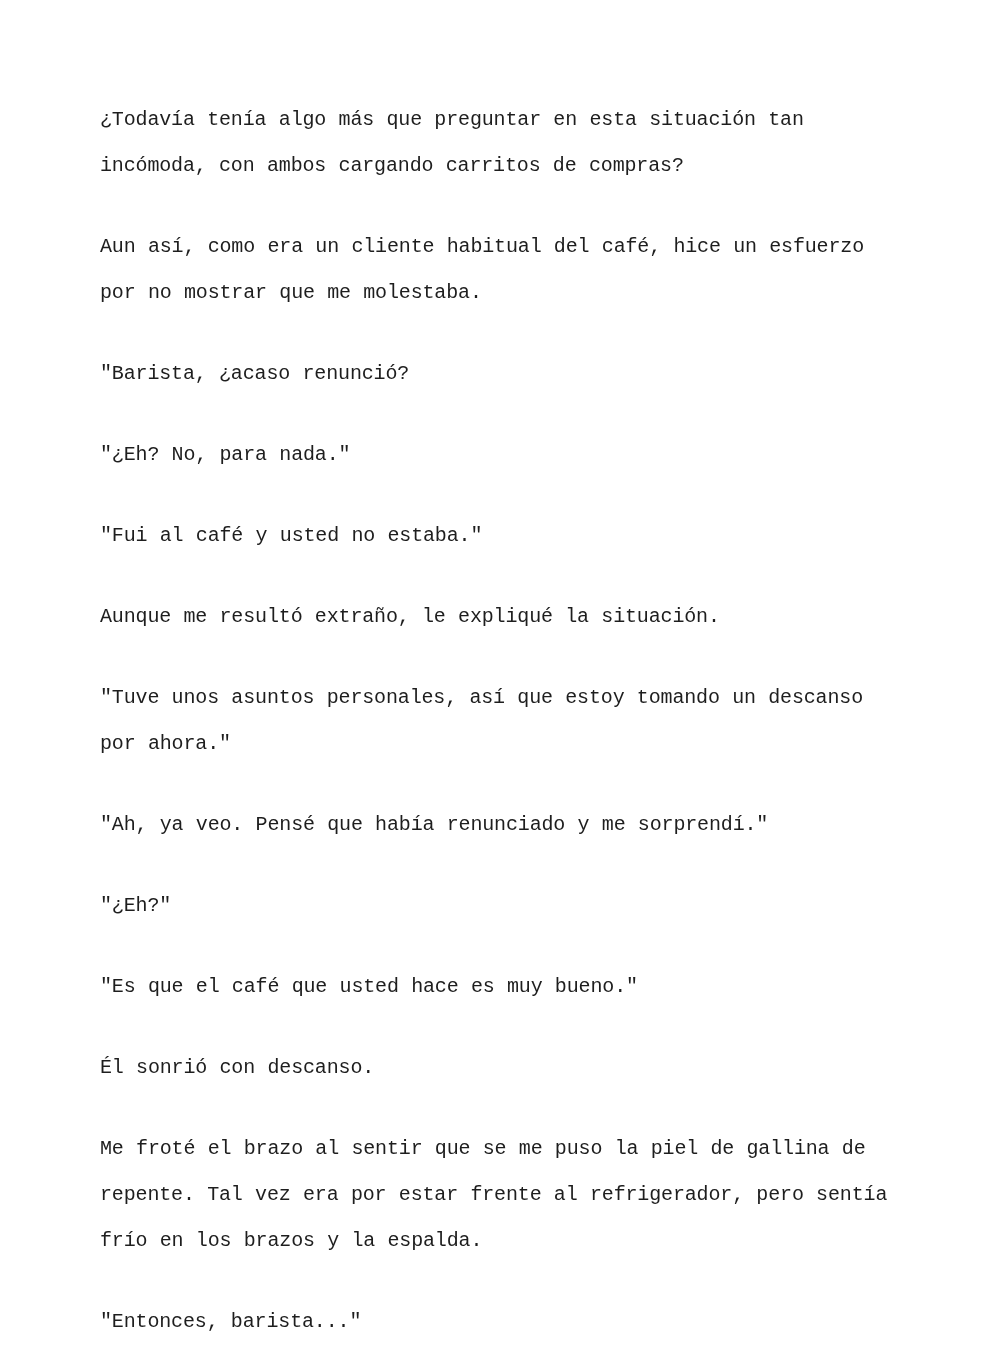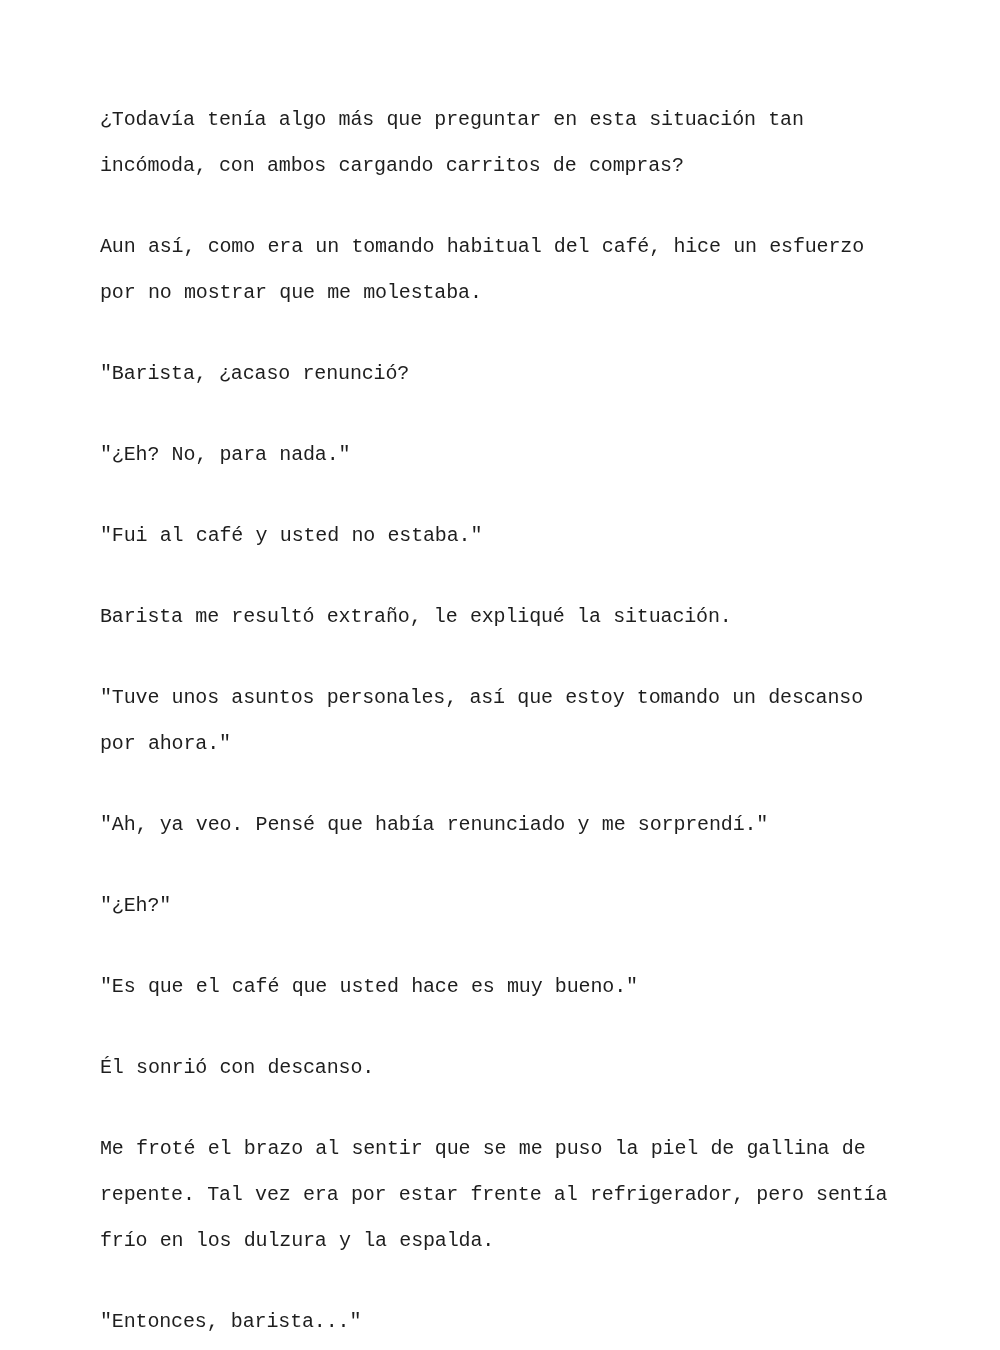--- a/index.html
+++ b/index.html
@@ -27,26 +27,26 @@
       margin: 0 0 35px 0;
       letter-spacing: -0.15px;
       word-spacing: 0.5px;
     }
   </style>
 </head>
 <body>
 
 <div class="page">
   <p class="para">¿Todavía tenía algo más que preguntar en esta situación tan incómoda, con ambos cargando carritos de compras?</p>
-  <p class="para">Aun así, como era un tomando habitual del café, hice un esfuerzo por no mostrar que me molestaba.</p>
+  <p class="para">Aun así, como era un cliente habitual del café, hice un esfuerzo por no mostrar que me molestaba.</p>
   <p class="para">"Barista, ¿acaso renunció?</p>
   <p class="para">"¿Eh? No, para nada."</p>
   <p class="para">"Fui al café y usted no estaba."</p>
-  <p class="para">Barista me resultó extraño, le expliqué la situación.</p>
+  <p class="para">Aunque me resultó extraño, le expliqué la situación.</p>
   <p class="para">"Tuve unos asuntos personales, así que estoy tomando un descanso por ahora."</p>
   <p class="para">"Ah, ya veo. Pensé que había renunciado y me sorprendí."</p>
   <p class="para">"¿Eh?"</p>
   <p class="para">"Es que el café que usted hace es muy bueno."</p>
   <p class="para">Él sonrió con descanso.</p>
-  <p class="para">Me froté el brazo al sentir que se me puso la piel de gallina de repente. Tal vez era por estar frente al refrigerador, pero sentía frío en los dulzura y la espalda.</p>
+  <p class="para">Me froté el brazo al sentir que se me puso la piel de gallina de repente. Tal vez era por estar frente al refrigerador, pero sentía frío en los brazos y la espalda.</p>
   <p class="para">"Entonces, barista..."</p>
   <p class="para">"¡Oiga!"</p>
 </div>
 
 </body></html>

